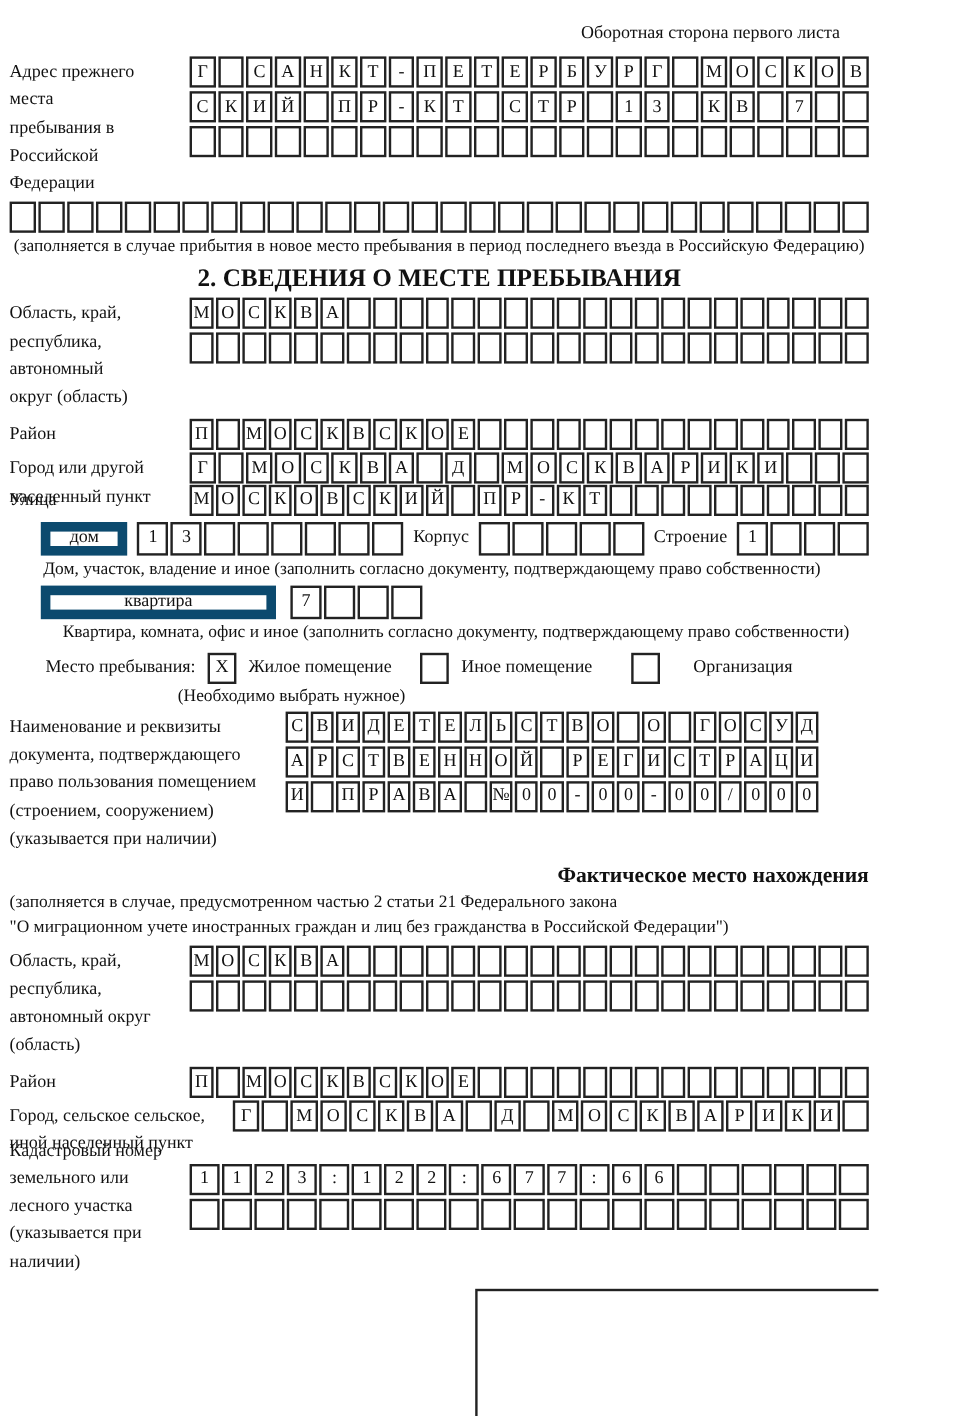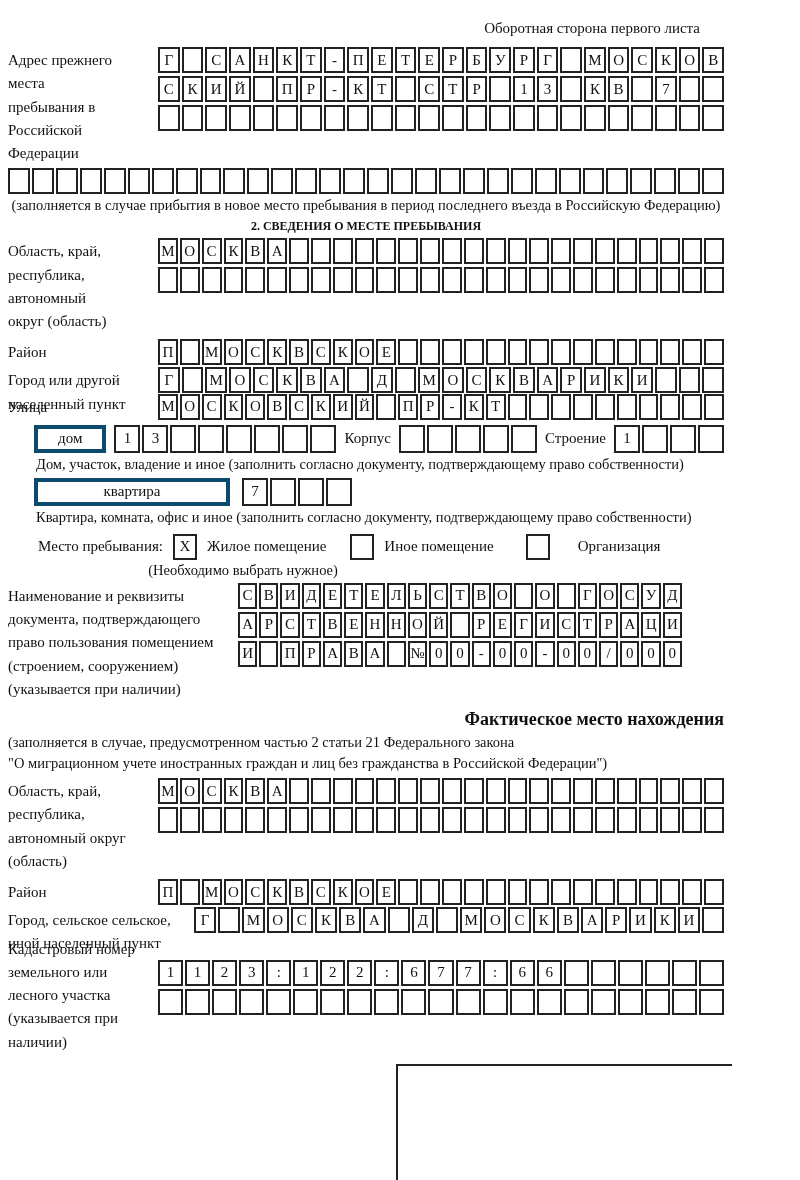--- a/index.html
+++ b/index.html
@@ -24,25 +24,25 @@
 
   .rows { flex: 1; display: flex; flex-direction: column; gap: 3px; }
   .boxrow { display: flex; gap: 2px; }
   .boxrow .cell {
     flex: 1; height: 26px; border: 2px solid #222; background: #fff;
     display: flex; align-items: center; justify-content: center;
     font-size: 15px; font-family: "Liberation Serif", serif;
   }
   .fullrow { margin-top: 3px; }
   .caption { text-align: center; font-size: 14.5px; margin-top: 3px; }
-  .sec-title { text-align: center; font-weight: bold; font-size: 12px; margin: 5px 0 4px 0; }
+  .sec-title { text-align: center; font-weight: bold; font-size: 21px; margin: 5px 0 4px 0; }
 
   .inline-row { display: flex; align-items: center; margin-top: 5px; margin-left: 26px; }
   .label-box {
-    border: 4px solid #0c4a6e; height: 28px; display: flex;
+    border: 8px solid #0c4a6e; height: 28px; display: flex;
     align-items: center; justify-content: center; font-size: 15px;
   }
   .small-cells { display: flex; gap: 2px; }
   .small-cells .cell {
     width: 26px; height: 28px; border: 2px solid #222;
     display: flex; align-items: center; justify-content: center; font-size: 15px;
   }
   .inline-lbl { font-size: 15px; padding: 0 8px; white-space: nowrap; }
 
   .stay-row { display: flex; align-items: center; margin: 8px 0 0 30px; font-size: 15px; gap: 10px; }
@@ -382,21 +382,21 @@
 
   <div class="inline-row">
     <div class="label-box" style="width:196px;">квартира</div>
     <div class="small-cells" style="margin-left:12px;">
         <span class="cell">7</span>
         <span class="cell"></span>
         <span class="cell"></span>
         <span class="cell"></span>
       </div>
   </div>
-  <div class="caption" style="text-align:left;margin-left:28px;">Квартира, комната, офис и иное (заполнить согласно документу, подтверждающему право собственности)</div>
+  <div class="caption" style="text-align:center;margin-left:28px;">Квартира, комната, офис и иное (заполнить согласно документу, подтверждающему право собственности)</div>
 
   <div class="stay-row">
     <span>Место пребывания:</span>
     <span class="checkbox">X</span>
     <span>Жилое помещение</span>
     <span class="checkbox" style="margin-left:14px;"></span>
     <span>Иное помещение</span>
     <span class="checkbox" style="margin-left:22px;"></span>
     <span style="margin-left:18px;">Организация</span>
   </div>

